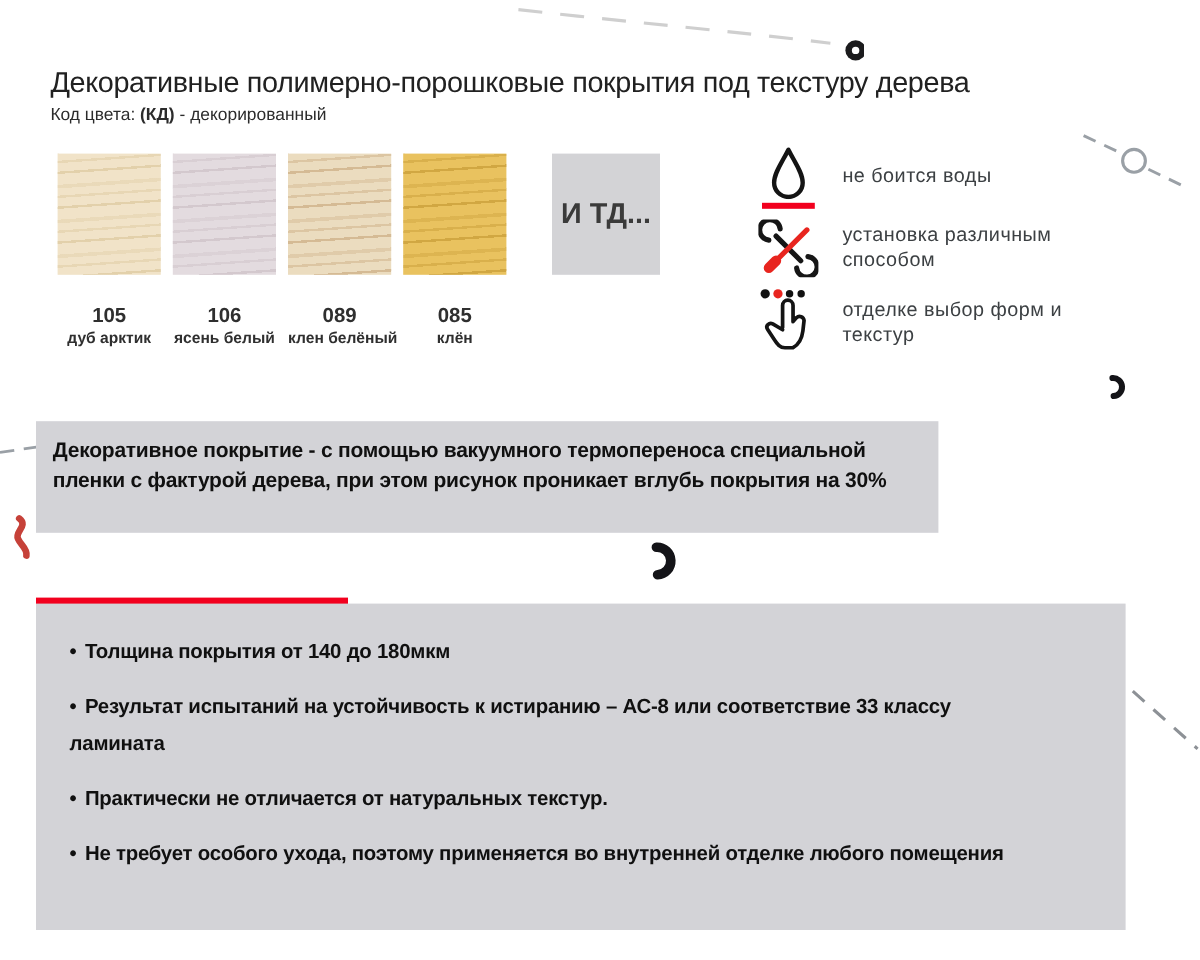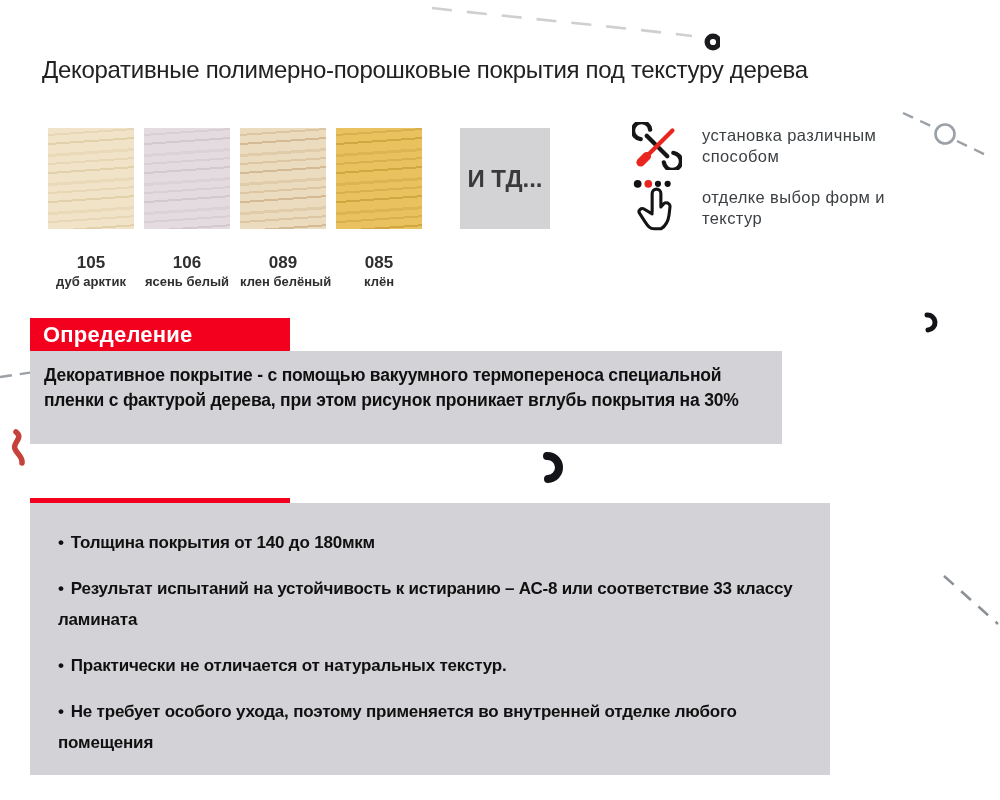--- a/index.html
+++ b/index.html
@@ -28,21 +28,21 @@
   .icon-label { font-size:16.5px; color:#3c4043; letter-spacing:0.4px; line-height:1.3; max-width:240px; }
   .red-underline { width:44px; height:5px; margin-top:3px; }
 
   
   .sec-head { position:absolute; left:30px; width:260px; height:33px; display:flex; align-items:center;
               padding-left:13px; color:#ffffff; font-size:22px; font-weight:700; letter-spacing:0.2px; }
   .sec-body { position:absolute; left:30px; background:#d3d3d7; color:#101010; font-weight:700; }
   .def-head { top:318px; }
   .def-body { top:351px; width:752px; min-height:93px; padding:12px 14px; font-size:17.5px; line-height:25px; letter-spacing:-0.2px; }
   .feat-head { top:470px; }
-  .feat-body { top:503px; width:800px; height:272px; padding:24px 24px 0 28px; }
+  .feat-body { top:503px; width:908px; height:272px; padding:24px 24px 0 28px; }
   .feat-body ul { list-style:none; }
   .feat-body li { font-size:17px; line-height:31px; letter-spacing:-0.2px; max-width:780px; margin-bottom:15px; }
   .feat-body li::before { content:"\2022"; margin-right:7px; }
 
   .doodle { position:absolute; pointer-events:none; }
 </style>
 </head>
 <body>
 
 <div class="stage">
@@ -73,20 +73,23 @@
 
   <svg class="doodle" style="left:920px; top:310px;" width="22" height="26" viewBox="0 0 22 26">
     <path d="M7 5 a7.5 7.5 0 0 1 1 15" fill="none" stroke="#141418" stroke-width="5" stroke-linecap="round"></path>
   </svg>
 
   <svg class="doodle" style="left:938px; top:568px;" width="62" height="62" viewBox="0 0 62 62">
     <path d="M6 8 L60 56" stroke="#8d9196" stroke-width="2.6" stroke-dasharray="13 10" fill="none"></path>
   </svg>
 
   <div class="title">Декоративные полимерно-порошковые покрытия под текстуру дерева</div>
+  <div class="subtitle">
+    <span>Код цвета: </span><b>(КД)</b><span> - декорированный</span>
+  </div>
 
   <div class="swatch-row">
     <div class="swatch-cell">
       <div class="swatch" style="background-color: rgb(241, 227, 200); background-image: repeating-linear-gradient(176deg, transparent 0px, transparent 6px, rgba(217, 196, 151, 0.4) 6px, rgba(217, 196, 151, 0.4) 8px, transparent 8px, transparent 15px, rgba(217, 196, 151, 0.6) 15px, rgba(217, 196, 151, 0.6) 17px, transparent 17px, transparent 26px, rgba(217, 196, 151, 0.3) 26px, rgba(217, 196, 151, 0.3) 29px);"></div>
       <div class="swatch-code">105</div>
       <div class="swatch-name">дуб арктик</div>
     </div>
     <div class="swatch-cell">
       <div class="swatch" style="background-color: rgb(227, 219, 223); background-image: repeating-linear-gradient(176deg, transparent 0px, transparent 6px, rgba(201, 188, 194, 0.4) 6px, rgba(201, 188, 194, 0.4) 8px, transparent 8px, transparent 15px, rgba(201, 188, 194, 0.6) 15px, rgba(201, 188, 194, 0.6) 17px, transparent 17px, transparent 26px, rgba(201, 188, 194, 0.3) 26px, rgba(201, 188, 194, 0.3) 29px);"></div>
       <div class="swatch-code">106</div>
@@ -100,20 +103,29 @@
     <div class="swatch-cell">
       <div class="swatch" style="background-color: rgb(233, 194, 95); background-image: repeating-linear-gradient(176deg, transparent 0px, transparent 6px, rgba(193, 149, 47, 0.4) 6px, rgba(193, 149, 47, 0.4) 8px, transparent 8px, transparent 15px, rgba(193, 149, 47, 0.6) 15px, rgba(193, 149, 47, 0.6) 17px, transparent 17px, transparent 26px, rgba(193, 149, 47, 0.3) 26px, rgba(193, 149, 47, 0.3) 29px);"></div>
       <div class="swatch-code">085</div>
       <div class="swatch-name">клён</div>
     </div>
     <div class="more-box">И ТД...</div>
   </div>
 
   <div class="icon-list">
 
+    <div class="icon-row">
+      <div class="icon-box">
+        <svg width="34" height="44" viewBox="0 0 36 48">
+          <path d="M18 3 C12.5 14 5 24 5 33 a13 13 0 0 0 26 0 C31 24 23.5 14 18 3 Z" fill="none" stroke="#141414" stroke-width="4" stroke-linejoin="round"></path>
+        </svg>
+        <div class="red-underline" style="background: rgb(242, 0, 30);"></div>
+      </div>
+      <div class="icon-label">не боится воды</div>
+    </div>
 
     <div class="icon-row">
       <div class="icon-box">
         <svg width="50" height="48" viewBox="0 0 56 56">
           <g stroke="#161616" stroke-width="5" fill="none" stroke-linecap="round">
             <path d="M16 16 L40 40"></path>
             <path d="M20 9 A 10 10 0 1 0 9 20"></path>
             <path d="M47 36 A 10 10 0 1 1 36 47"></path>
           </g>
           <g class="ic-red" stroke="#e8251f" fill="none" stroke-linecap="round">
@@ -133,21 +145,20 @@
           <circle cx="27" cy="5" r="3.2" fill="#111"></circle>
           <circle cx="37" cy="5" r="3.2" fill="#111"></circle>
           <path d="M21 34 V15 a4.5 4.5 0 0 1 9 0 v14 l3-3.5 a4 4 0 0 1 6.5 2.5 l-1 9 c-1 8-4 12-8.5 14.5 h-7 c-4.5 0-6.5-3-9.5-7.5 l-5.5-8.5 c-2-3 1.5-6 4.5-4.5 l8.5 5" fill="none" stroke="#141414" stroke-width="3.2" stroke-linecap="round" stroke-linejoin="round"></path>
         </svg>
       </div>
       <div class="icon-label">отделке выбор форм и текстур</div>
     </div>
 
   </div>
 
-  <div class="sec-head def-head" style="background: rgb(242, 0, 30);">Определение</div>
   <div class="sec-body def-body">Декоративное покрытие - с помощью вакуумного термопереноса специальной пленки с фактурой дерева, при этом рисунок проникает вглубь покрытия на 30%</div>
 
   <div class="sec-head feat-head" style="background: rgb(242, 0, 30); margin-top: 28px;">Особенности</div>
   <div class="sec-body feat-body">
     <ul>
       <li>Толщина покрытия от 140 до 180мкм</li>
       <li>Результат испытаний на устойчивость к истиранию – АС-8 или соответствие 33 классу ламината</li>
       <li>Практически не отличается от натуральных текстур.</li>
       <li>Не требует особого ухода, поэтому применяется во внутренней отделке любого помещения</li>
     </ul>

